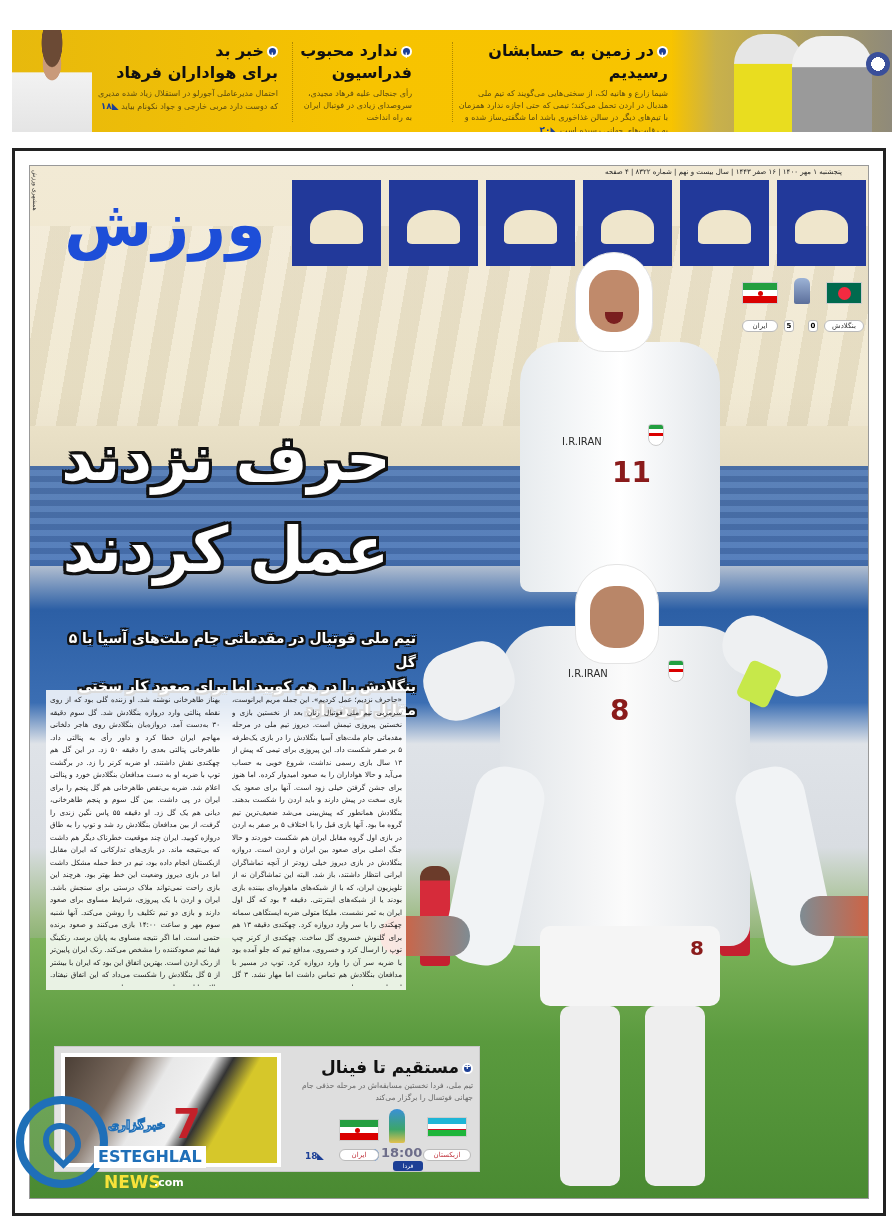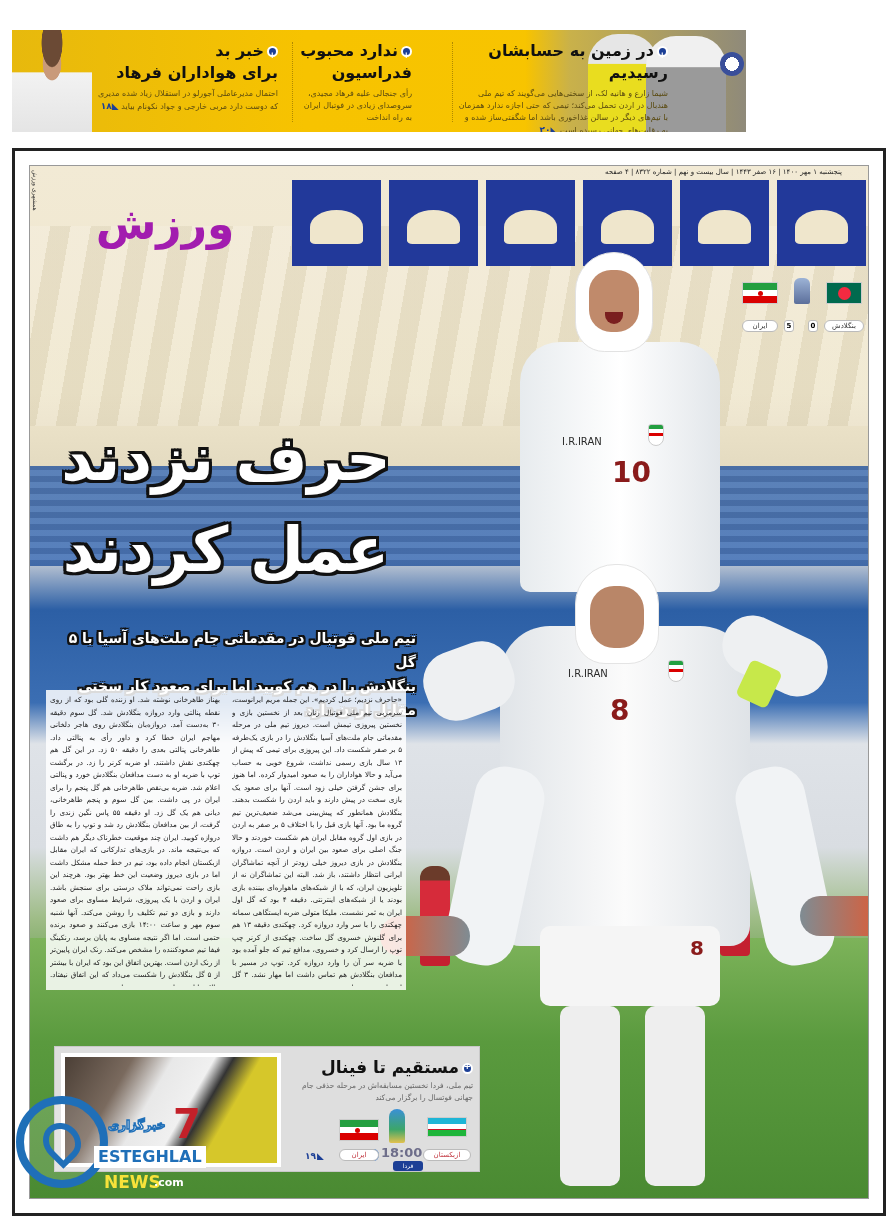--- a/index.html
+++ b/index.html
@@ -1,21 +1,21 @@
 <!DOCTYPE html>
 <html><head>
 <meta charset="utf-8">
 <style>
   *{box-sizing:border-box;margin:0;padding:0}
   html,body{width:896px;height:1229px;background:#fff;overflow:hidden}
   body{font-family:"DejaVu Sans",sans-serif;position:relative;direction:ltr}
   .rtl{direction:rtl;text-align:right}
 
   
-  .topstrip{position:absolute;left:12px;top:30px;width:734px;height:102px;background:linear-gradient(90deg,#e7b90d 0%,#f7c300 40%,#f8c500 100%);overflow:hidden}
+  .topstrip{position:absolute;left:12px;top:30px;width:880px;height:102px;background:linear-gradient(90deg,#e7b90d 0%,#f7c300 40%,#f8c500 100%);overflow:hidden}
   .ts-photo-left{position:absolute;left:0;top:-10px;width:80px;height:115px;background:radial-gradient(ellipse at 50% 20%,#6b4a35 0 18%,transparent 19%),radial-gradient(ellipse at 50% 38%,#c99a7a 0 16%,transparent 17%),linear-gradient(180deg,transparent 45%,#f2f2f2 46%,#e4e4e4 100%);}
   .ts-photo-right{position:absolute;right:0;top:0;width:220px;height:102px;background:linear-gradient(90deg,#f7c300 0%,#c9b14a 20%,#8f8a7a 100%)}
   .ts-player1{position:absolute;right:88px;top:4px;width:70px;height:98px;border-radius:30px 30px 0 0;background:linear-gradient(180deg,#e6e6e6 0 30%,#e9dd1f 31% 100%)}
   .ts-player2{position:absolute;right:20px;top:6px;width:80px;height:96px;border-radius:30px 30px 0 0;background:linear-gradient(180deg,#f0f0f0 0 32%,#9a9a9a 33% 100%)}
   .ts-ball{position:absolute;right:2px;top:22px;width:24px;height:24px;border-radius:50%;background:radial-gradient(circle,#fff 0 40%,#3a4f9a 41% 100%)}
   .ts-block{position:absolute;top:10px;color:#111}
   .ts-block h3{font-family:"DejaVu Sans",sans-serif;font-weight:bold;font-size:16px;line-height:22px;color:#111}
   .ts-block p{font-size:8px;line-height:12px;color:#5a4a10;margin-top:4px}
   .plus-ic{display:inline-block;width:11px;height:11px;border-radius:50%;background:#1c3f96;border:2px solid #fff;vertical-align:middle;margin-left:3px;position:relative}
   .plus-ic:before{content:"+";position:absolute;left:0;top:-4px;width:7px;color:#fff;font-size:9px;font-weight:bold;text-align:center}
@@ -31,21 +31,21 @@
   .seats{position:absolute;left:0;right:0;top:300px;height:100px;background:repeating-linear-gradient(0deg,#2d5aa0 0 6px,#4372b8 6px 12px);opacity:.85}
   .pitch{position:absolute;left:0;right:0;bottom:0;height:260px;background:linear-gradient(180deg,#7db35a 0%,#5a9a3e 40%,#4a8a32 100%)}
 
   
   .dateline{position:absolute;right:26px;top:2px;font-size:7px;color:#222;direction:rtl;white-space:nowrap}
   .mast{position:absolute;left:262px;top:14px;width:574px;height:86px;display:flex;gap:8px;direction:rtl}
   .mast .blk{flex:1;background:#22399a;position:relative;overflow:hidden}
   .mast .blk:after{content:"";position:absolute;left:20%;top:35%;width:60%;height:40%;border-radius:50% 50% 10% 10%;background:#efe6cc}
   .mast-word{position:absolute;left:0;top:0;width:100%;height:100%;display:flex;align-items:center;justify-content:center;font-size:46px;font-weight:bold;color:#efe6cc;letter-spacing:6px;direction:rtl;mix-blend-mode:normal;opacity:.0}
   .varzesh{position:absolute;left:10px;top:18px;width:250px;height:80px}
-  .varzesh-text{position:absolute;left:0;top:0;width:250px;height:80px;font-size:44px;font-weight:bold;color:#a21caf;line-height:80px;text-align:center;direction:rtl}
+  .varzesh-text{position:absolute;left:0;top:0;width:250px;height:80px;font-size:64px;font-weight:bold;color:#1d4ed8;line-height:80px;text-align:center;direction:rtl}
   .side-label{position:absolute;left:2px;top:4px;font-size:6px;color:#333;writing-mode:vertical-rl}
 
   
   .score{position:absolute;left:712px;top:112px;width:120px;height:58px}
   .flag{position:absolute;width:36px;height:22px;border:1px solid #ccc}
   .flag-iran{background:linear-gradient(180deg,#239f40 0 33%,#fff 33% 66%,#da0000 66% 100%)}
   .flag-iran:after{content:"";position:absolute;left:15px;top:8px;width:5px;height:5px;border-radius:50%;background:#da0000}
   .flag-bd{background:#006a4e}
   .flag-bd:after{content:"";position:absolute;left:11px;top:4px;width:13px;height:13px;border-radius:50%;background:#f42a41}
   .cup{position:absolute;left:52px;top:0;width:16px;height:26px;border-radius:6px 6px 2px 2px;background:linear-gradient(180deg,#9db3d6,#5c6f9b)}
@@ -190,21 +190,21 @@
       <div class="p-leg-l"></div>
       <div class="p-leg-r"></div>
       <div class="p-shoe-l"></div>
       <div class="p-shoe-r"></div>
       <div class="p-top-body"></div>
       <div class="p-top-head"></div>
       <div class="p-top-face"></div>
       <div class="p-top-mouth"></div>
       <div class="jersey-txt" style="left:142px;top:190px">I.R.IRAN</div>
       <div class="crest" style="left:228px;top:178px"></div>
-      <div class="jersey-num" style="left:192px;top:210px">10</div>
+      <div class="jersey-num" style="left:192px;top:210px">11</div>
       <div class="p-bot-head"></div>
       <div class="p-bot-face"></div>
       <div class="armband"></div>
       <div class="jersey-txt" style="left:148px;top:422px">I.R.IRAN</div>
       <div class="crest" style="left:248px;top:414px"></div>
       <div class="jersey-num" style="left:190px;top:448px">8</div>
       <div class="p-shorts"></div>
       <div class="jersey-num" style="left:270px;top:690px;font-size:20px">8</div>
       <div class="p-socks-l"></div>
       <div class="p-socks-r"></div>
@@ -236,21 +236,21 @@
       </div>
       <div class="flag flag-uz" style="left:372px;top:70px;width:40px;height:20px"></div>
       <div class="fcup" style="left:334px;top:62px"></div>
       <div class="flag flag-iran" style="left:284px;top:72px;width:40px;height:22px"></div>
       <div class="pill" style="left:368px;top:102px;width:48px;color:#c0303a">ازبکستان</div>
       <div class="time" style="left:326px;top:98px">18:00</div>
       <div style="position:absolute;left:314px;top:102px;width:10px;height:12px;border-radius:50%;border:2px solid #3a7ad0"></div>
       <div class="tag-blue" style="left:338px;top:114px">فردا</div>
       <div class="pill" style="left:284px;top:102px;width:40px;color:#c0303a">ایران</div>
       <span class="pg-ref" style="position:absolute;left:262px;top:104px">◣</span>
-      <span class="pg-ref" style="position:absolute;left:250px;top:104px">۱۹</span>
+      <span class="pg-ref" style="position:absolute;left:250px;top:104px">18</span>
     </div>
 
     <div class="side-credit">مسئولیت صحت مطالب بر عهده نویسندگان است</div>
   </div>
 </div>
 
 <div class="wm">
   <div class="wm-ring"></div>
   <div class="wm-pin"></div>
   <div class="wm-fa">خبرگزاری</div>

